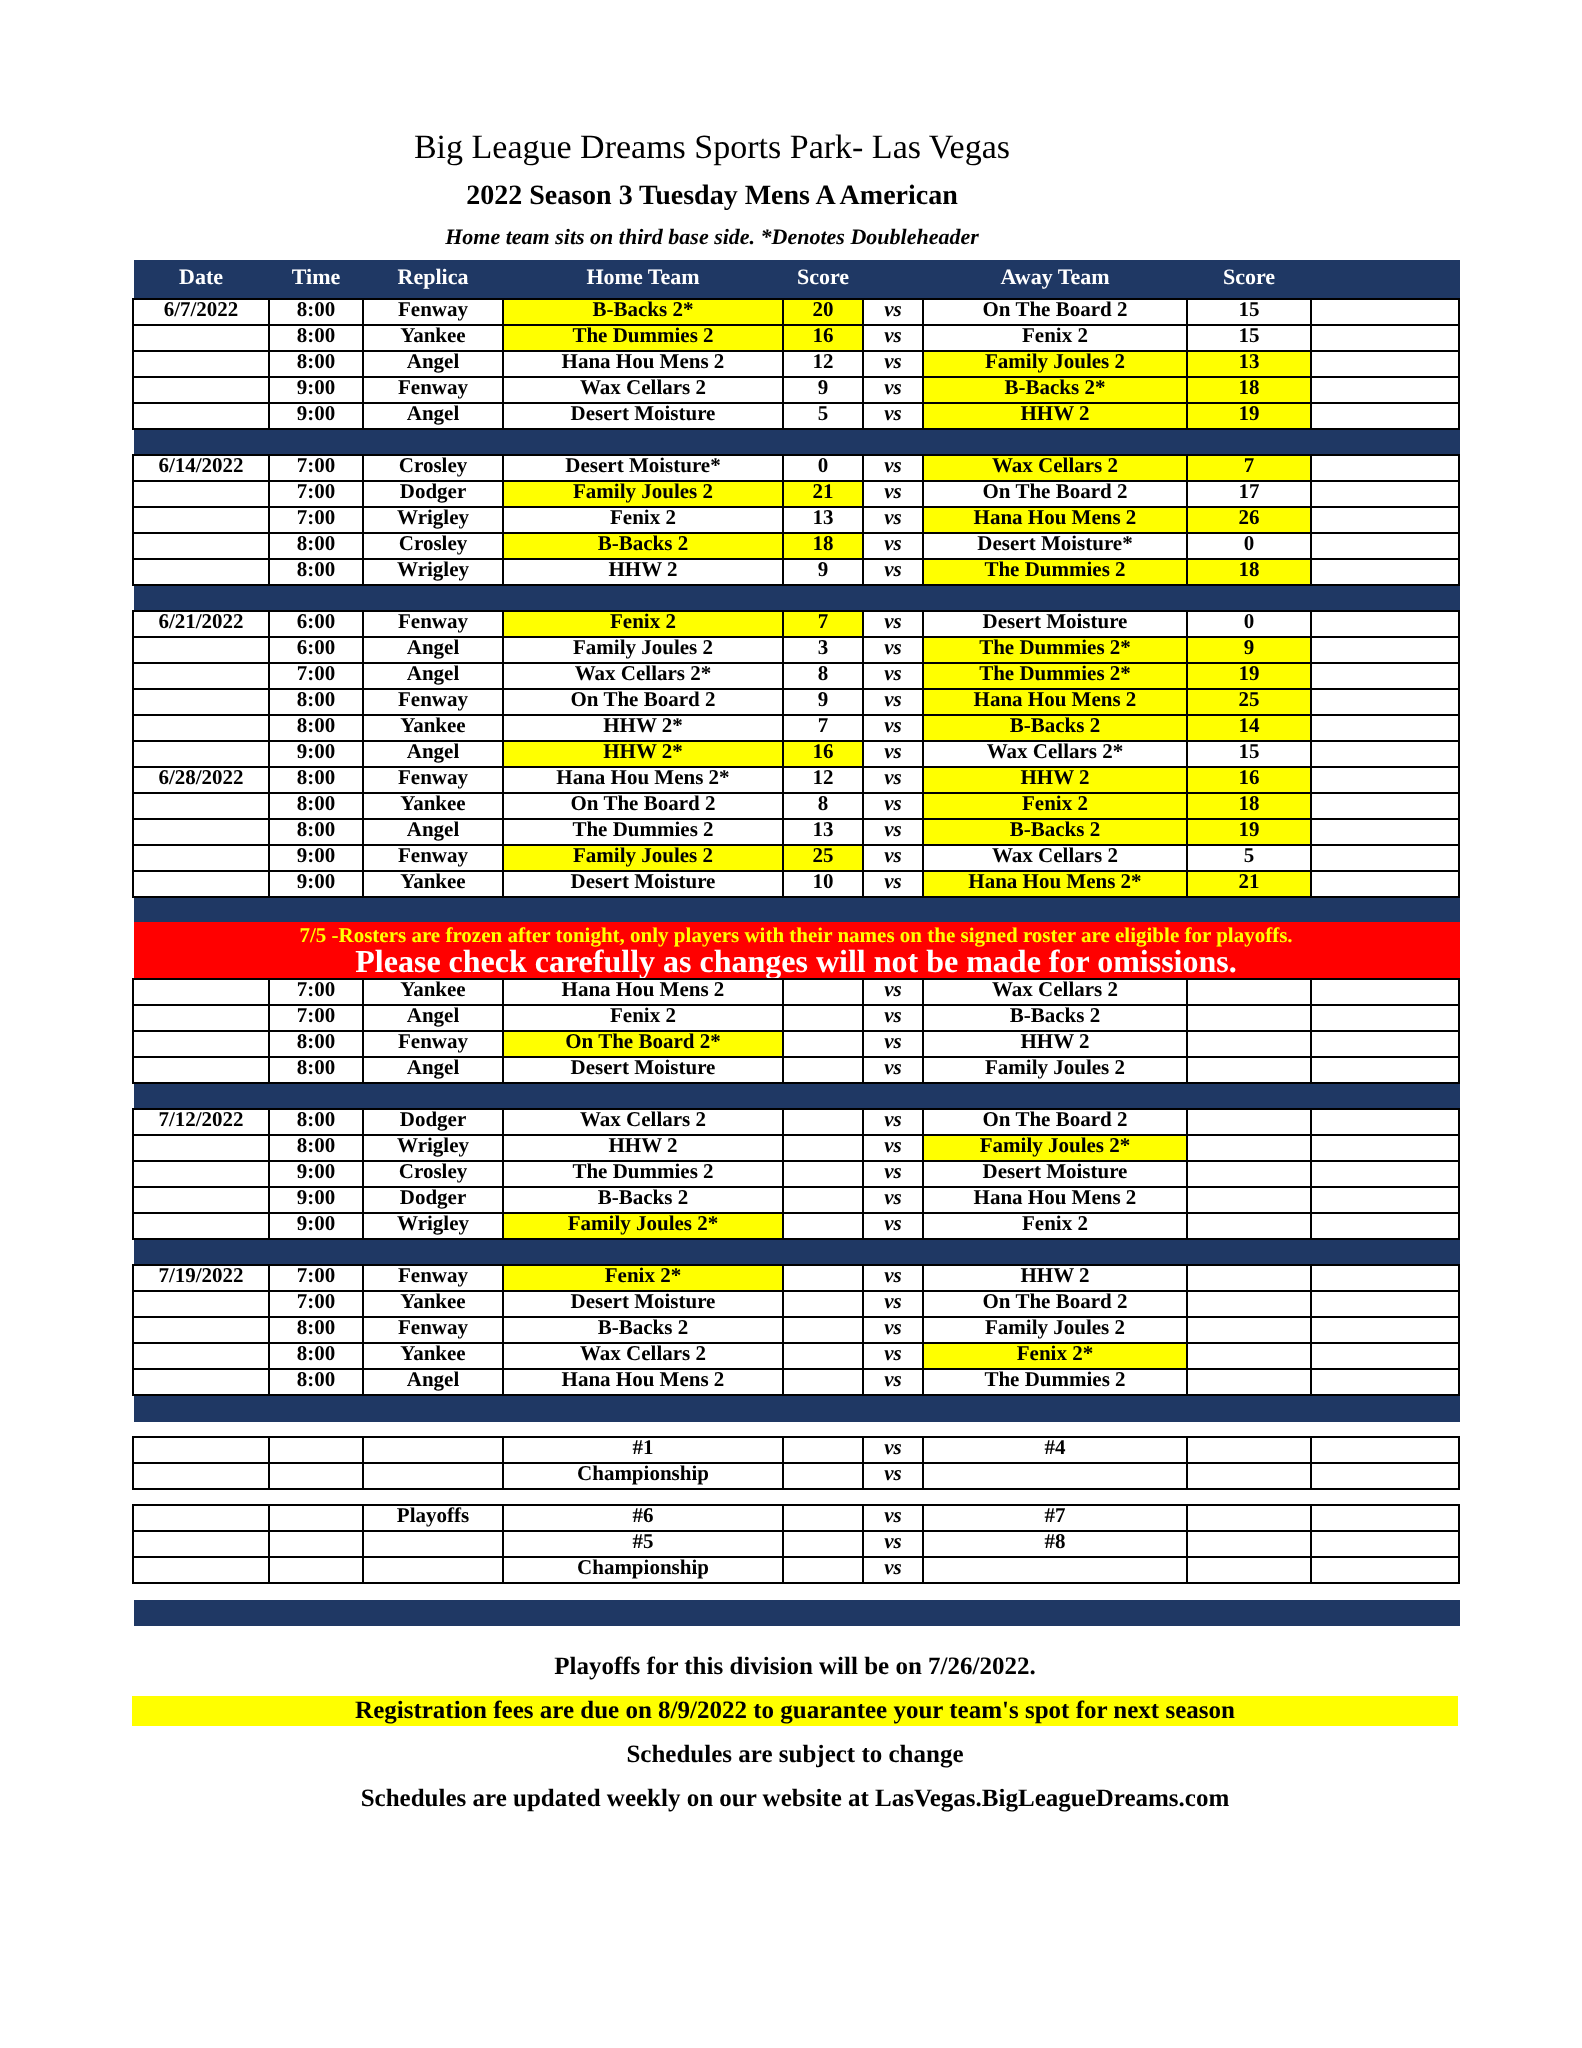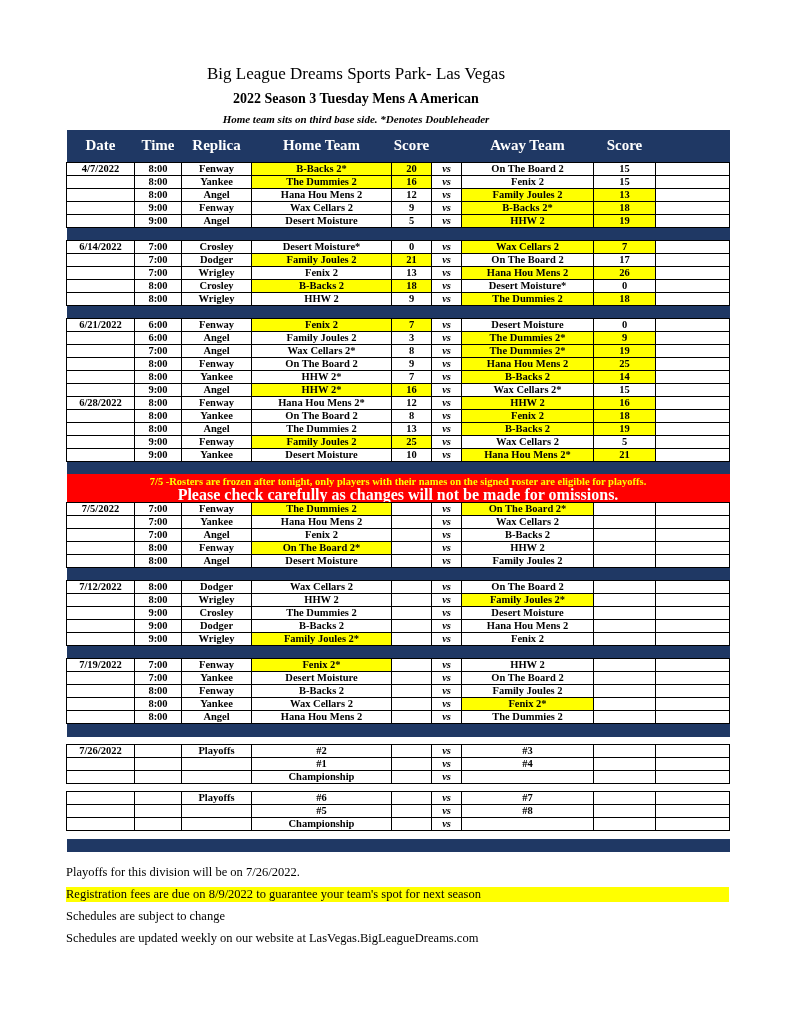--- a/index.html
+++ b/index.html
@@ -15,42 +15,42 @@
   .title    { font-size: 17px; font-weight: normal; margin: 0 0 7px 0; }
   .subtitle { font-size: 14px; font-weight: bold; margin: 0 0 6px 0; }
   .note     { font-size: 11px; font-weight: bold; font-style: italic; margin: 0 0 5px 0; }
 
   table.schedule {
     border-collapse: collapse; table-layout: fixed;
     width: 663px; margin-left: 66px;
   }
   table.schedule th {
     background: var(--navy, #1f3864); color: #fff;
-    font-size: 15px; font-weight: bold; height: 32px;
+    font-size: 11px; font-weight: bold; height: 19px;
     padding: 0; border: none; line-height: 15px;
   }
   table.schedule td {
     border: 1px solid #000;
     font-size: 10.5px; font-weight: bold; text-align: center;
     height: 13px; line-height: 12px; padding: 0 1px;
     overflow: hidden; white-space: nowrap;
   }
   table.schedule td.hl { background: var(--yellow, #ffff00); }
   table.schedule td.vs { font-style: italic; }
   table.schedule td.sep {
     background: var(--navy, #1f3864); border: none;
     color: #fff; height: 13px; line-height: 13px;
   }
   table.schedule td.spacer { border: none; background: #fff; height: 8px; line-height: 8px; }
   table.schedule td.banner { background: var(--red, #ff0000); border: none; padding: 1px 0; }
   .banner-line-1 { color: var(--banner_line1, #ffff00); font-size: 10.5px; font-weight: bold; line-height: 13px; }
   .banner-line-2 { color: var(--banner_line2, #ffffff); font-size: 16px; font-weight: bold; line-height: 13px; }
 
   .footer { width: 663px; margin: 13px 0 0 66px; }
-  .footer-line { font-size: 12.5px; font-weight: normal; line-height: 15px; margin-bottom: 7px; }
+  .footer-line { font-size: 12.5px; font-weight: bold; line-height: 15px; margin-bottom: 7px; text-align: center; }
   .footer-line.yellow { background: var(--yellow, #ffff00); }
 </style>
 </head>
 <body>
 
 <div class="page">
 
   <div class="headings">
     <div class="title">Big League Dreams Sports Park- Las Vegas</div>
     <div class="subtitle">2022 Season 3 Tuesday Mens A American</div>
@@ -77,21 +77,21 @@
         <th>Home Team</th>
         <th>Score</th>
         <th></th>
         <th>Away Team</th>
         <th>Score</th>
         <th></th>
       </tr>
     </thead>
     <tbody id="schedule-body">
         <tr>
-          <td>4/7/2022</td>
+          <td>6/7/2022</td>
           <td>8:00</td>
           <td>Fenway</td>
           <td class="hl">B-Backs 2*</td>
           <td class="hl">20</td>
           <td class="vs">vs</td>
           <td>On The Board 2</td>
           <td>15</td>
           <td></td>
         </tr>
         <tr>
@@ -323,31 +323,20 @@
         <tr>
           <td colspan="9" class="sep"></td>
         </tr>
         <tr>
           <td colspan="9" class="banner">
             <div class="banner-line-1">7/5 -Rosters are frozen after tonight, only players with their names on the signed roster are eligible for playoffs.</div>
             <div class="banner-line-2">Please check carefully as changes will not be made for omissions.</div>
           </td>
         </tr>
         <tr>
-          <td>7/5/2022</td>
-          <td>7:00</td>
-          <td>Fenway</td>
-          <td class="hl">The Dummies 2</td>
-          <td></td>
-          <td class="vs">vs</td>
-          <td class="hl">On The Board 2*</td>
-          <td></td>
-          <td></td>
-        </tr>
-        <tr>
           <td></td>
           <td>7:00</td>
           <td>Yankee</td>
           <td>Hana Hou Mens 2</td>
           <td></td>
           <td class="vs">vs</td>
           <td>Wax Cellars 2</td>
           <td></td>
           <td></td>
         </tr>
@@ -498,31 +487,20 @@
           <td class="vs">vs</td>
           <td>The Dummies 2</td>
           <td></td>
           <td></td>
         </tr>
         <tr>
           <td colspan="9" class="sep"></td>
         </tr>
         <tr>
           <td colspan="9" class="spacer"></td>
-        </tr>
-        <tr>
-          <td>7/26/2022</td>
-          <td></td>
-          <td>Playoffs</td>
-          <td>#2</td>
-          <td></td>
-          <td class="vs">vs</td>
-          <td>#3</td>
-          <td></td>
-          <td></td>
         </tr>
         <tr>
           <td></td>
           <td></td>
           <td></td>
           <td>#1</td>
           <td></td>
           <td class="vs">vs</td>
           <td>#4</td>
           <td></td>

